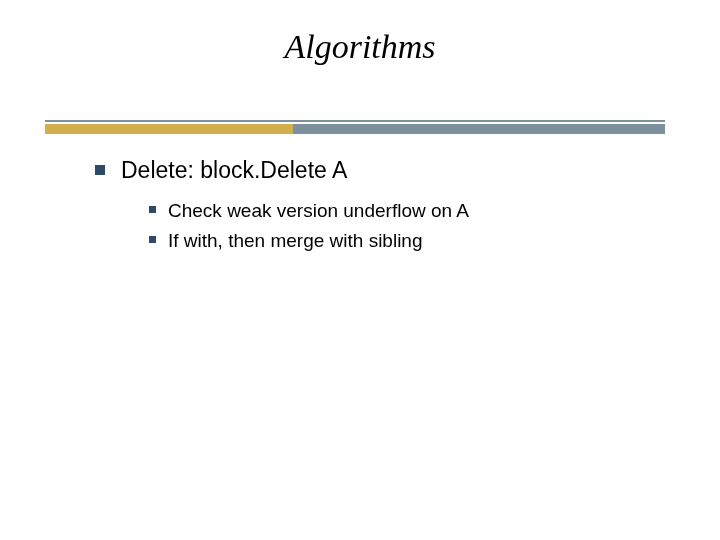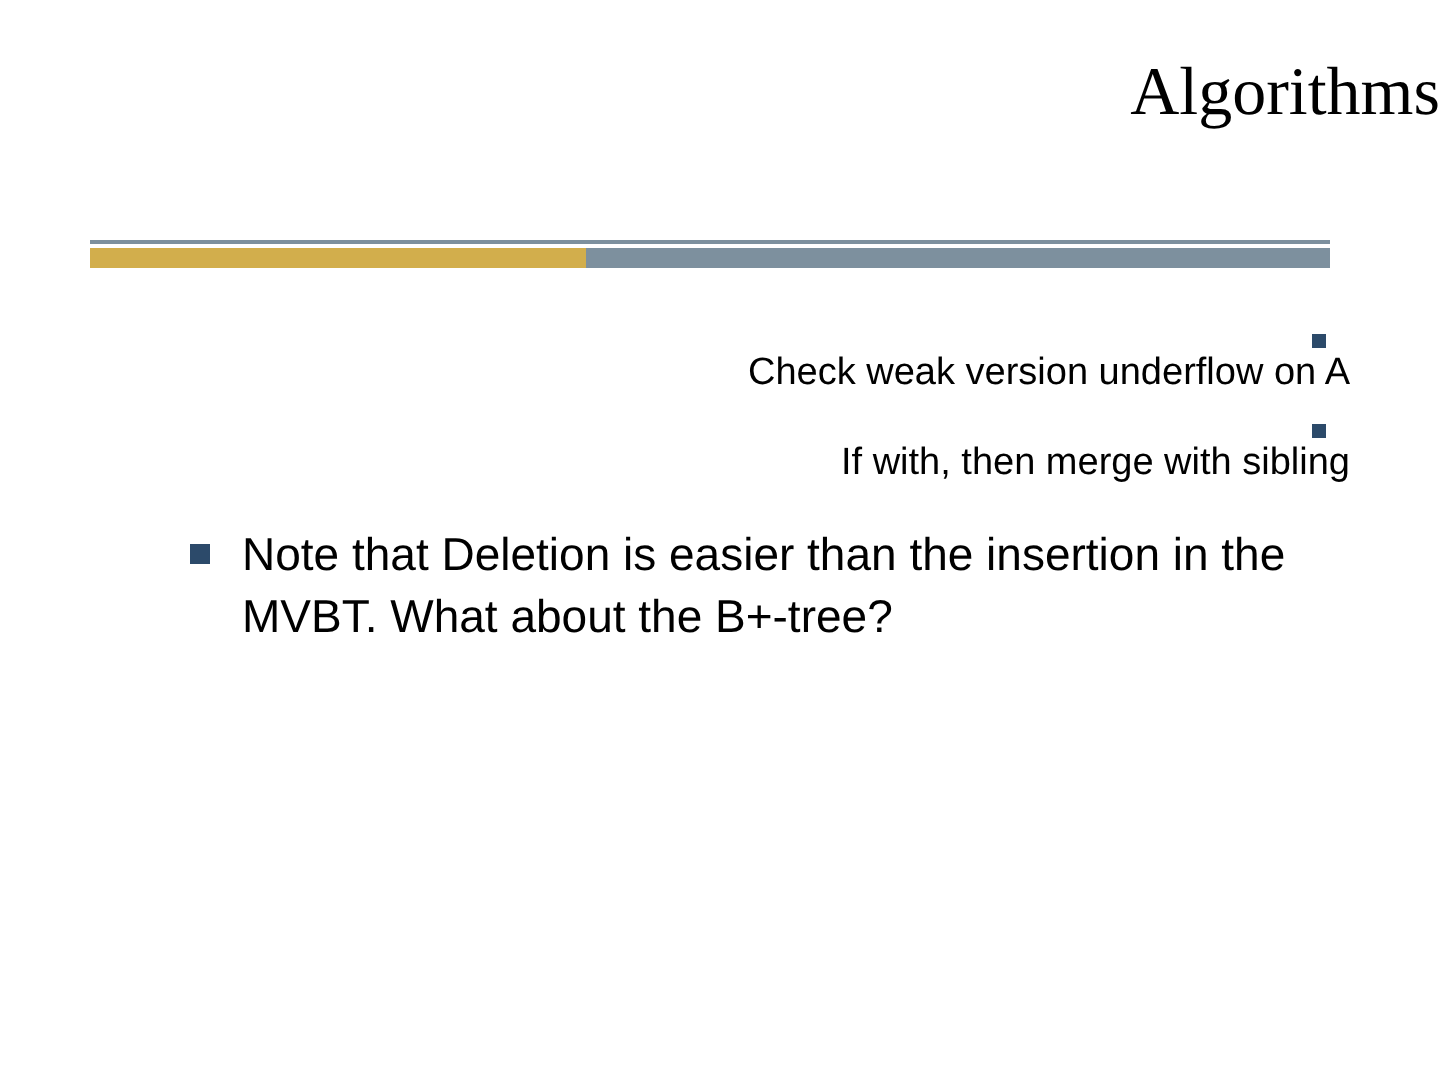--- a/index.html
+++ b/index.html
@@ -14,24 +14,25 @@
   .slide {
     position: relative;
     width: 720px;
     height: 540px;
   }
   .title {
     position: absolute;
     top: 28px;
     left: 0;
     width: 720px;
-    text-align: right;
+    text-align: center;
     font-family: "Times New Roman", Times, serif;
     font-size: 34px;
     color: #000;
+    font-style: italic;
   }
   .rule-thin {
     position: absolute;
     top: 120px;
     left: 45px;
     width: 620px;
     height: 2px;
     background: #7d909e;
   }
   .rule-thick {
@@ -72,23 +73,22 @@
   }
   .lvl1 .text {
     font-size: 23px;
     line-height: 1.35;
   }
   .lvl2-group {
     margin: 4px 0 18px 54px;
   }
   .lvl2 {
     display: flex;
-    align-items: flex-end;
+    align-items: flex-start;
     margin-bottom: 4px;
-    flex-direction: column;
   }
   .lvl2 .bullet {
     width: 7px;
     height: 7px;
     background: #2c4a6a;
     margin-top: 8px;
     margin-right: 12px;
     flex: 0 0 auto;
   }
   .lvl2 .text {
@@ -103,31 +103,31 @@
 <div class="slide">
 
   <div class="title">Algorithms</div>
 
   <div class="rule-thin"></div>
   <div class="rule-thick"></div>
   <div class="rule-thick-2"></div>
 
   <div class="content">
 
+    <div class="lvl1">
+      <div class="bullet"></div>
+      <div class="text">Delete: block.Delete A</div>
+    </div>
 
     <div class="lvl2-group">
       <div class="lvl2">
         <div class="bullet"></div>
         <div class="text">Check weak version underflow on A</div>
       </div>
       <div class="lvl2">
         <div class="bullet"></div>
         <div class="text">If with, then merge with sibling</div>
       </div>
     </div>
 
-    <div class="lvl1">
-      <div class="bullet"></div>
-      <div class="text">Note that Deletion is easier than the insertion in the MVBT. What about the B+-tree?</div>
-    </div>
 
   </div>
 </div>
 
 </body></html>

